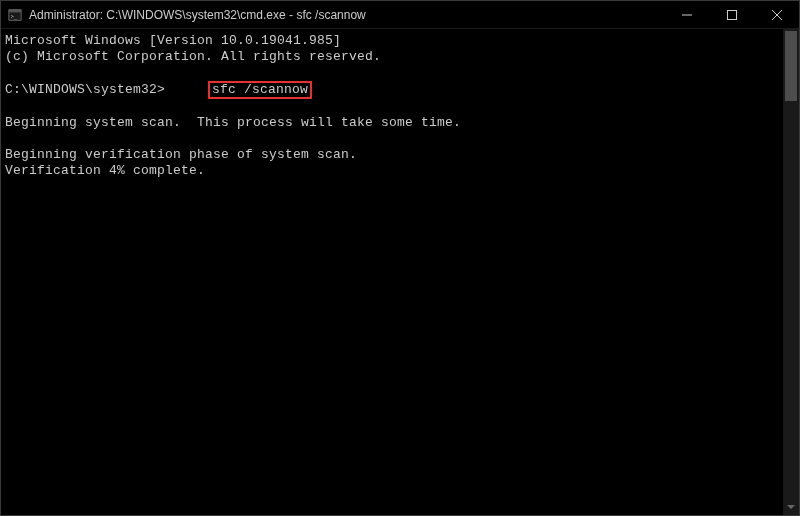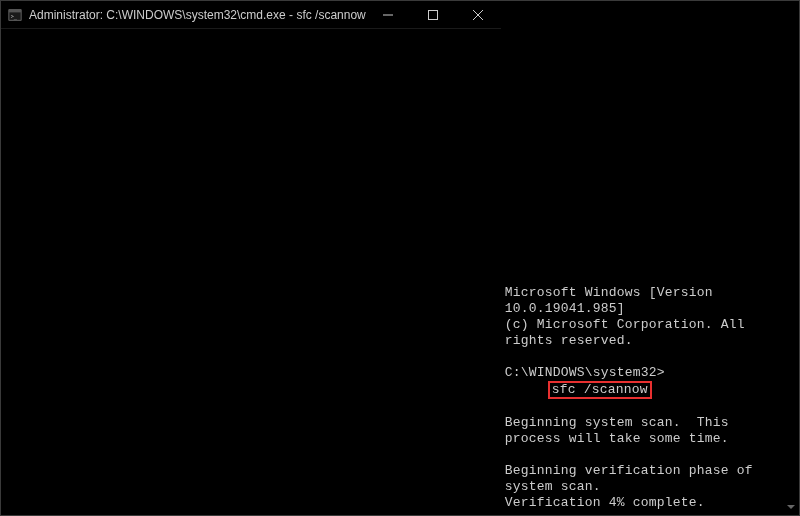--- a/index.html
+++ b/index.html
@@ -15,21 +15,21 @@
       font-size: 13px;
       overflow: hidden;
       position: relative;
     }
     .window {
       width: 100%;
       height: 100%;
       background: #000;
       border: 1px solid #3a3a3a;
       display: flex;
-      flex-direction: row;
+      flex-direction: column;
     }
     .titlebar {
       height: 28px;
       background: #000;
       display: flex;
       align-items: center;
       justify-content: space-between;
       padding: 0 0 0 6px;
       border-bottom: 1px solid #1a1a1a;
     }
@@ -69,21 +69,20 @@
       cursor: pointer;
     }
     .win-btn svg {
       width: 10px;
       height: 10px;
     }
     .content-wrapper {
       flex: 1;
       display: flex;
       overflow: hidden;
-      align-items: flex-end;
     }
     .terminal {
       flex: 1;
       background: #000;
       color: #cccccc;
       padding: 4px 4px;
       font-family: 'Consolas', 'Courier New', monospace;
       font-size: 13px;
       line-height: 16px;
       letter-spacing: 0.2px;

